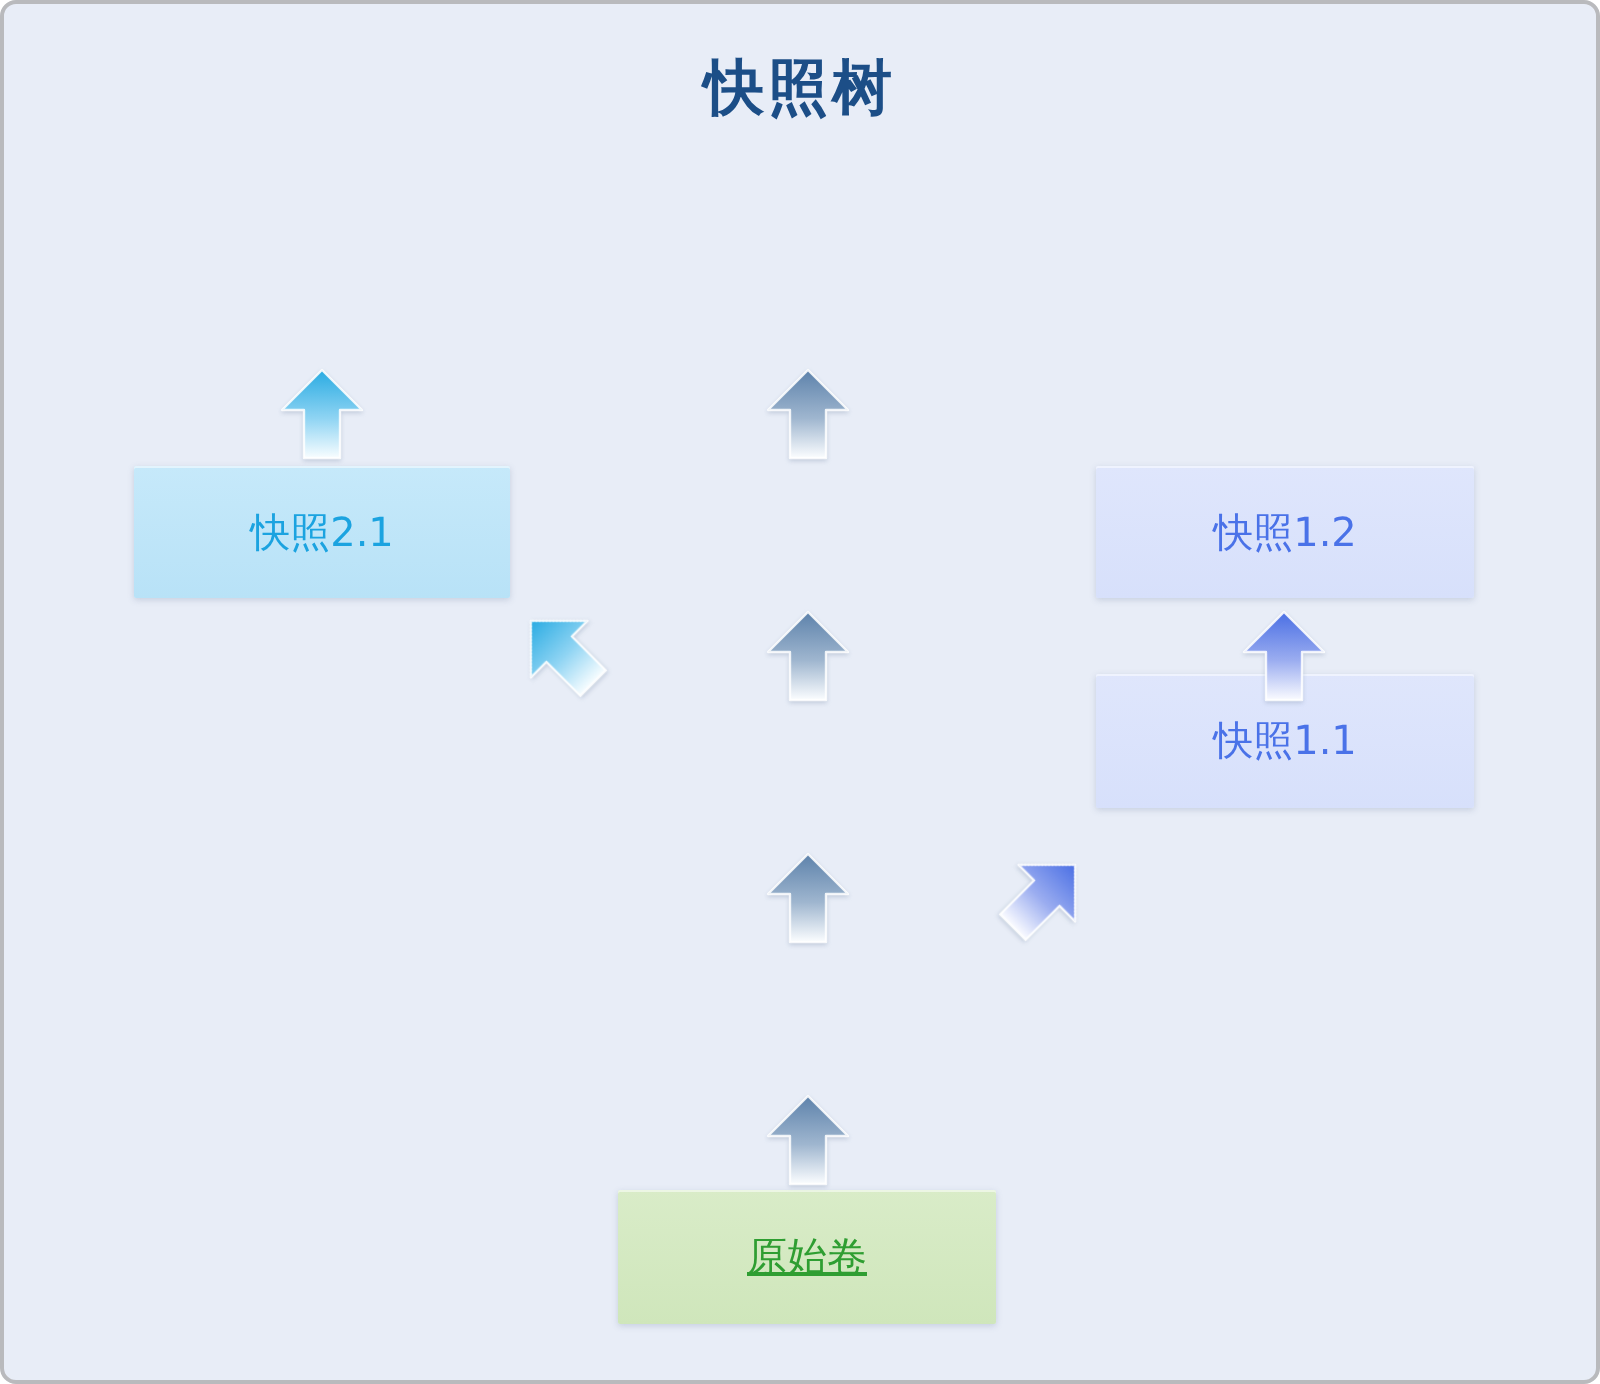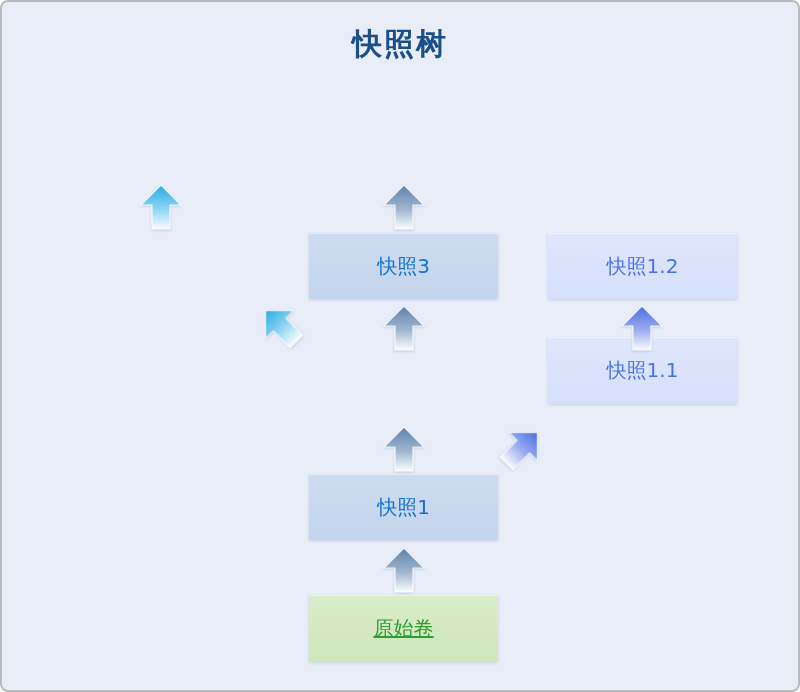--- a/index.html
+++ b/index.html
@@ -78,26 +78,25 @@
         <stop offset="0" stop-color="#4a6fe4"></stop>
         <stop offset="0.55" stop-color="#9badf0"></stop>
         <stop offset="1" stop-color="#fafbff"></stop>
       </linearGradient>
     </defs>
   </svg>
 
   <div class="title">快照树</div>
 
 
-  <div class="node node-mid" style="left:307px;top:231px;width:189px;height:66px">快照3</div>
+  <div class="node node-cyan" style="left:65px;top:231px;width:188px;height:66px">快照2.1</div>
   <div class="node node-peri" style="left:546px;top:231px;width:189px;height:66px">快照1.2</div>
 
   <div class="node node-peri" style="left:546px;top:335px;width:189px;height:67px">快照1.1</div>
 
-  <div class="node node-mid" style="left:307px;top:472px;width:189px;height:66px">快照1</div>
 
   <div class="node node-green" style="left:307px;top:593px;width:189px;height:67px">原始卷</div>
 
   <div class="arrow" style="left:137px;top:182px">
     <svg width="44" height="46" viewBox="0 0 44 46">
         <polygon points="22,1 2,21 13,21 13,45 31,45 31,21 42,21" fill="url(#g-cyan)" stroke="#ffffff" stroke-opacity="0.85" stroke-width="1.2" stroke-linejoin="round"></polygon>
       </svg>
   </div>
   <div class="arrow" style="left:380px;top:182px">
     <svg width="44" height="46" viewBox="0 0 44 46">

